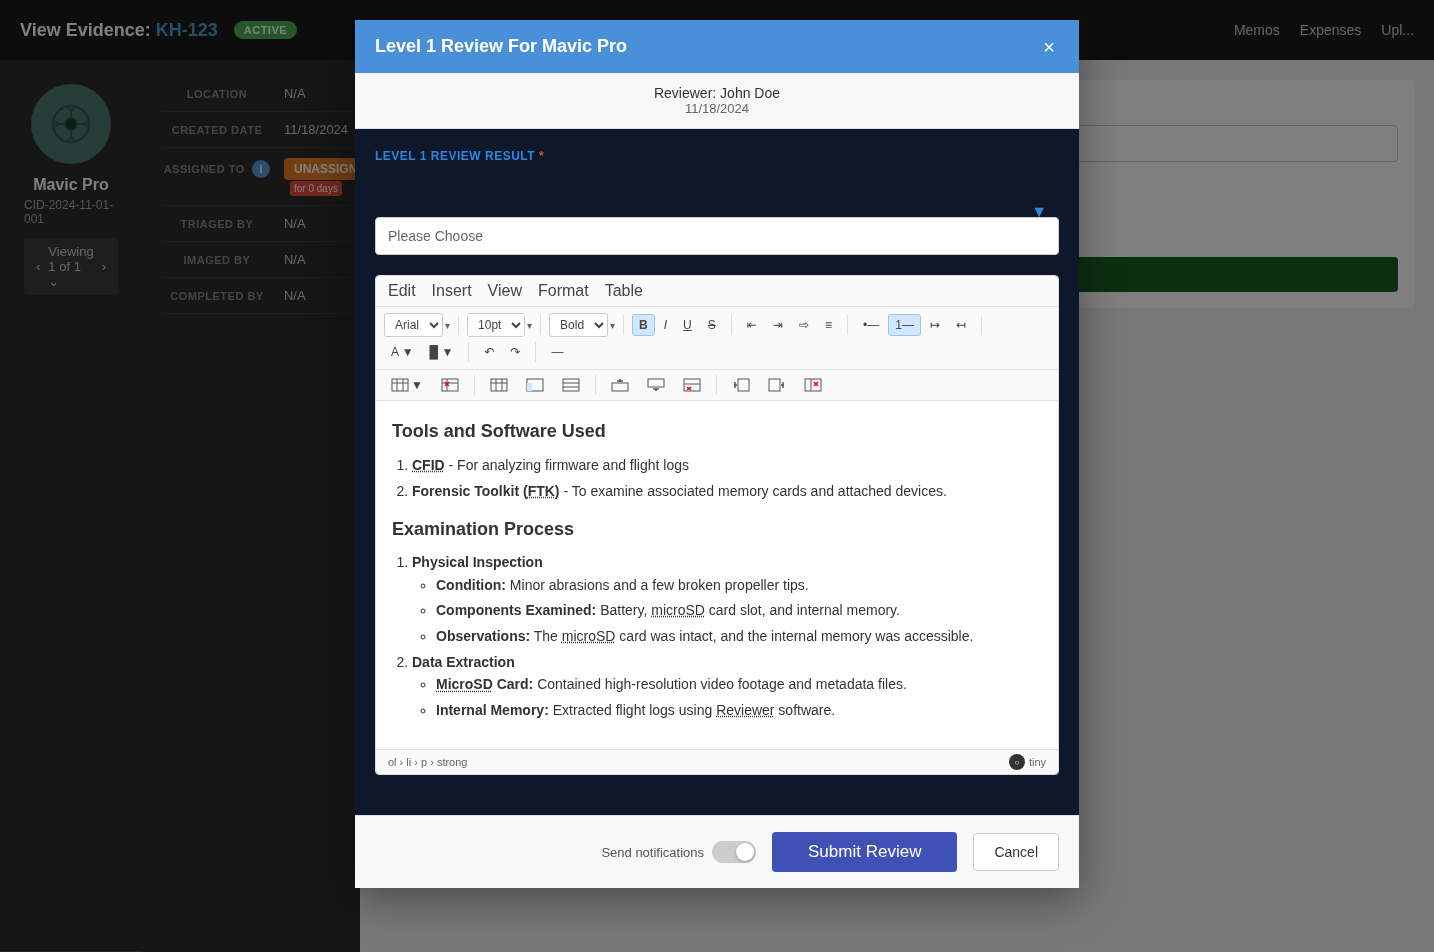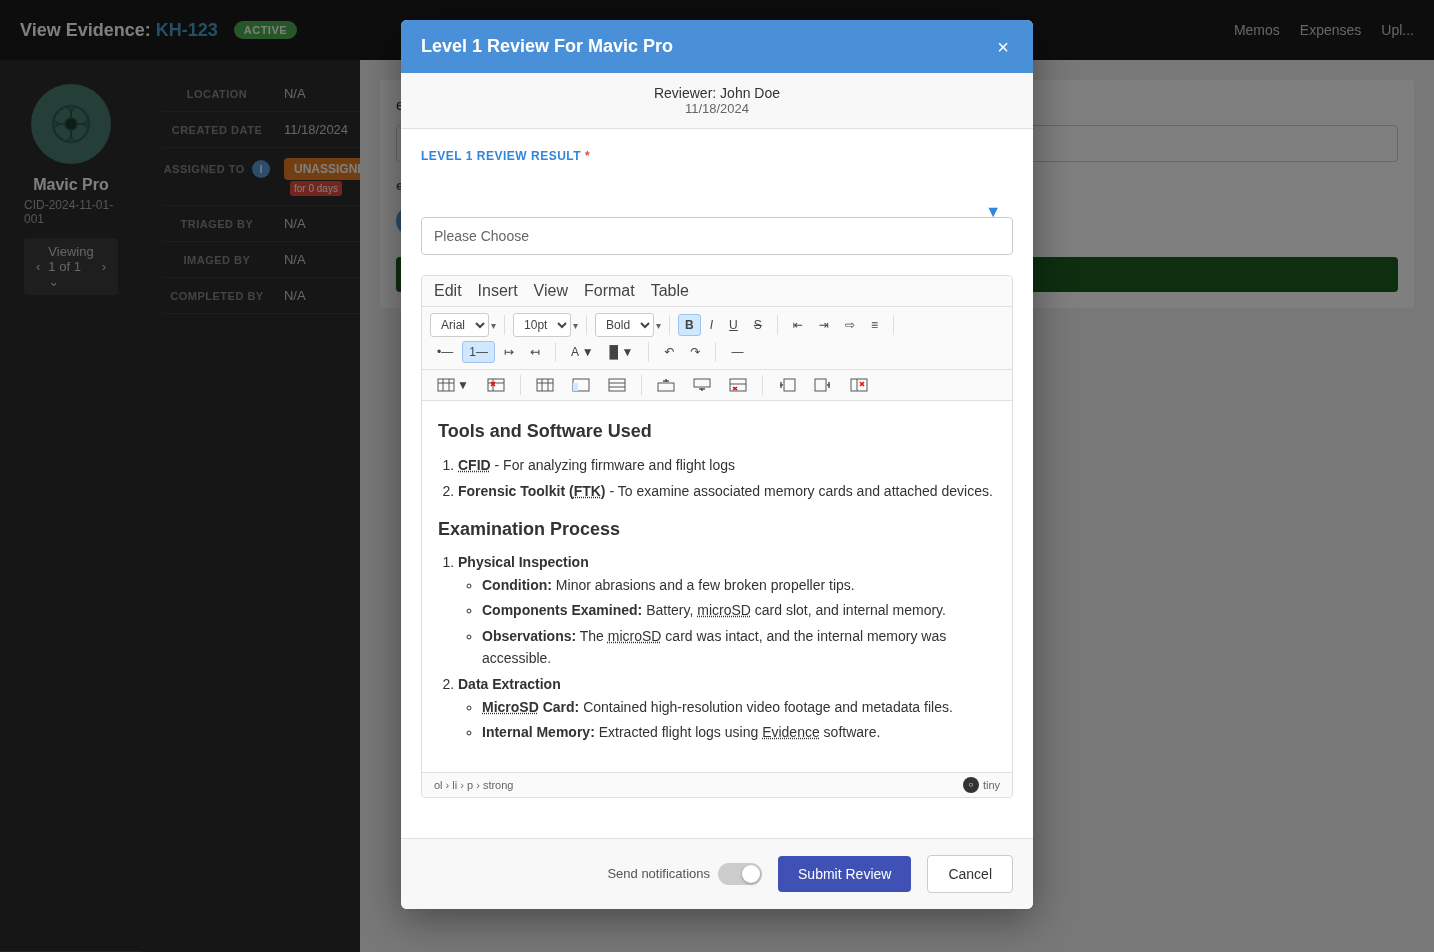--- a/index.html
+++ b/index.html
@@ -210,23 +210,23 @@
       width: 100%;
       height: 100%;
       background: rgba(0,0,0,0.5);
       display: flex;
       align-items: flex-start;
       justify-content: center;
       padding-top: 20px;
       z-index: 100;
     }
     .modal {
-      background: #ffffff;
-      border-radius: 6px;
-      width: 632px;
+      background: #0f172a;
+      border-radius: 0;
+      width: 724px;
       max-height: 900px;
       overflow: hidden;
       display: flex;
       flex-direction: column;
       box-shadow: 0 10px 40px rgba(0,0,0,0.4);
     }
     .modal-header {
       background: #4a90d9;
       padding: 16px 20px;
       display: flex;
@@ -428,23 +428,23 @@
       width: 18px;
       height: 18px;
       border-radius: 50%;
       background: #fff;
       box-shadow: 0 1px 3px rgba(0,0,0,0.3);
     }
     .btn-submit {
       background: #3f51b5;
       color: #fff;
       border: none;
-      padding: 10px 20px;
-      border-radius: 4px;
-      font-size: 14px;
+      padding: 10px 36px;
+      border-radius: 4px;
+      font-size: 17px;
       cursor: pointer;
     }
     .btn-cancel {
       background: #fff;
       color: #333;
       border: 1px solid #ccc;
       padding: 10px 20px;
       border-radius: 4px;
       font-size: 14px;
       cursor: pointer;
@@ -754,21 +754,21 @@
                   <ul>
                     <li><strong>Condition:</strong> Minor abrasions and a few broken propeller tips.</li>
                     <li><strong>Components Examined:</strong> Battery, <span class="underline-dotted">microSD</span> card slot, and internal memory.</li>
                     <li><strong>Observations:</strong> The <span class="underline-dotted">microSD</span> card was intact, and the internal memory was accessible.</li>
                   </ul>
                 </li>
                 <li>
                   <strong>Data Extraction</strong>
                   <ul>
                     <li><strong><span class="underline-dotted">MicroSD</span> Card:</strong> Contained high-resolution video footage and metadata files.</li>
-                    <li><strong>Internal Memory:</strong> Extracted flight logs using <span class="underline-dotted">Evidence</span> software.</li>
+                    <li><strong>Internal Memory:</strong> Extracted flight logs using <span class="underline-dotted">Reviewer</span> software.</li>
                   </ul>
                 </li>
               </ol>
             </div>
 
             <div class="editor-statusbar">
               <span class="statusbar-path">ol › li › p › strong</span>
               <div class="tinymce-badge">
                 <span class="tiny-logo">○</span>
                 <span>tiny</span>

